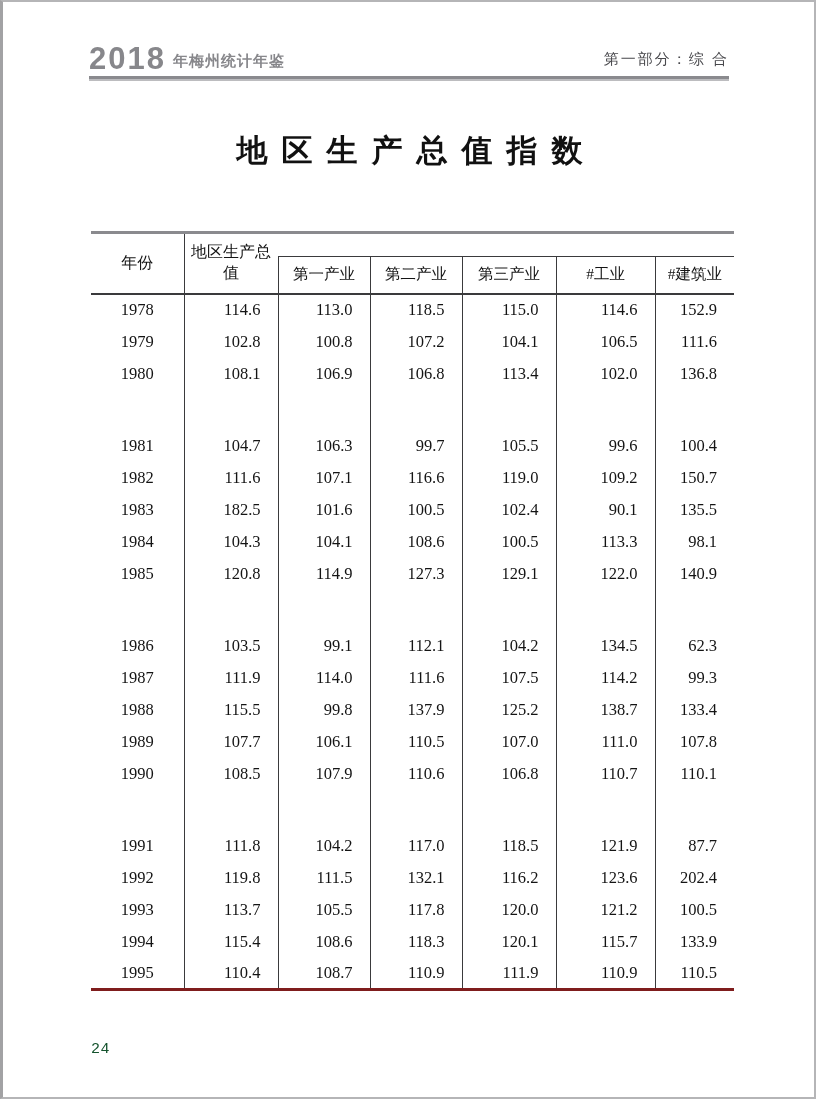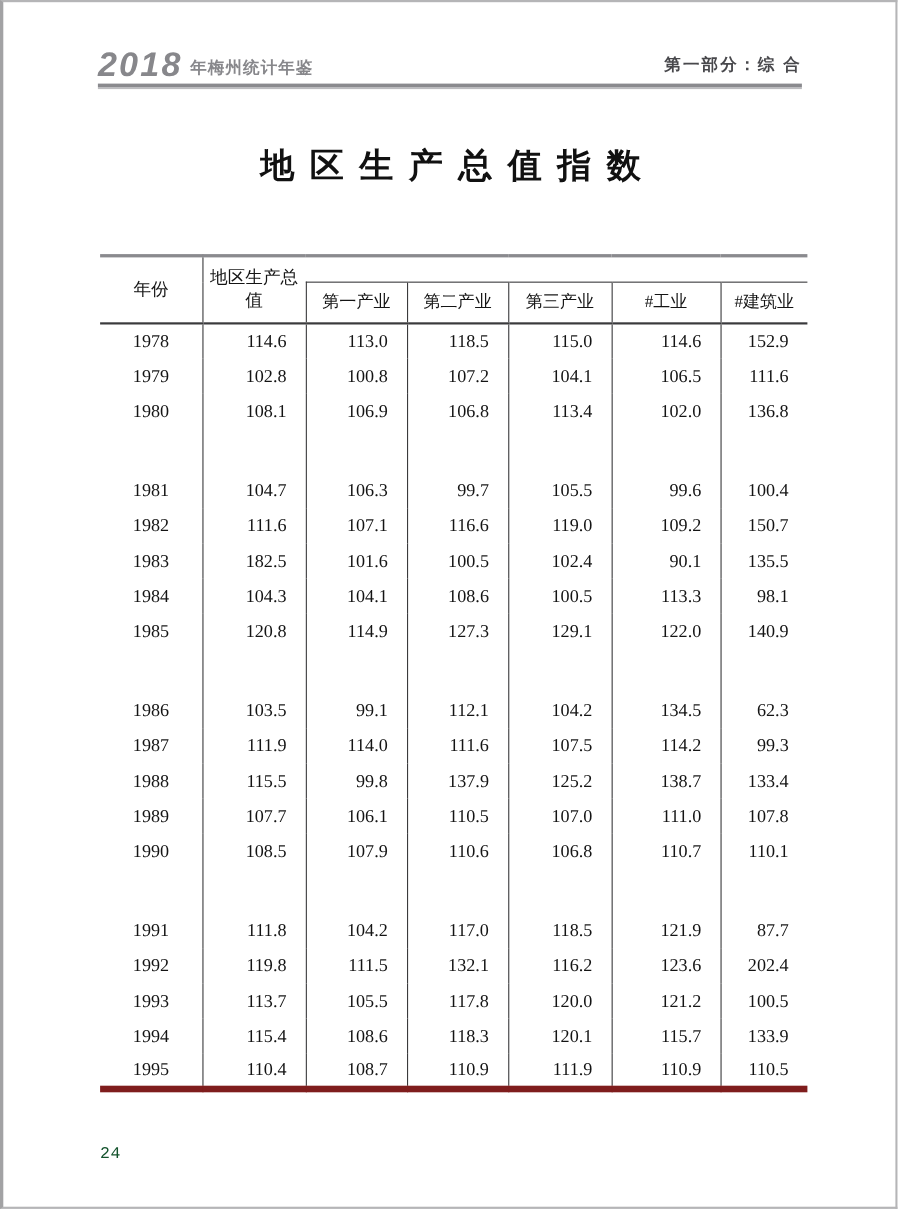--- a/index.html
+++ b/index.html
@@ -14,31 +14,31 @@
     color:#161616;
     overflow:hidden;
   }
 
   
   .running-head { position:absolute; left:86px; right:85px; top:44px; }
   .rh-row { display:flex; justify-content:space-between; align-items:flex-end; padding-bottom:4px; }
   .rh-left { display:flex; align-items:flex-end; }
   .rh-year {
     font-family:"Liberation Sans","DejaVu Sans",sans-serif;
-    font-style:italic; font-weight:700; font-size:31px; line-height:0.85;
+    font-weight:700; font-size:31px; line-height:0.85;
     letter-spacing:2px; color:#87878b;
   }
   .rh-book {
     font-family:"Liberation Sans","DejaVu Sans",sans-serif;
     font-weight:700; font-size:15px; color:#87878b;
     letter-spacing:1px; margin-left:7px; padding-bottom:1px;
   }
   .rh-section {
     font-family:"Liberation Sans","DejaVu Sans",sans-serif;
-    font-weight:700; font-size:15px; color:#48484c;
+    font-weight:400; font-size:15px; color:#48484c;
     letter-spacing:2px; padding-bottom:3px;
   }
   .rh-rule { height:5px; background:linear-gradient(to bottom,#8a8a8e 0%,#8a8a8e 58%,#bcbcbf 58%,#bcbcbf 100%); }
 
   
   .doc-title {
     position:absolute; top:128px; left:0; right:0;
     text-align:center; font-weight:700; font-size:31px;
     letter-spacing:14px; padding-left:16px; color:#111;
   }
@@ -49,21 +49,21 @@
     display:flex; justify-content:space-between;
     font-size:17px; color:#1a1a1a;
   }
 
   
   table.yb {
     position:absolute; left:88px; top:229px;
     width:643px; table-layout:fixed;
     border-collapse:collapse;
     border-top:3px solid #8a8a8e;
-    border-bottom:6px solid #7f1d1d;
+    border-bottom:3px solid #7f1d1d;
     font-size:16.5px; color:#141414;
   }
   table.yb th { font-weight:400; font-size:16px; padding:0; }
   tr.h1 { height:24px; }
   tr.h2 { height:37px; }
   th.th-year { border-right:1px solid #3a3a3c; border-bottom:2px solid #3a3a3c; }
   th.th-grp  { border-bottom:2px solid #3a3a3c; font-size:14.5px; padding:0 2px; }
   th.th-spacer { border:none; }
   tr.h2 th.th-sub {
     border-top:1.5px solid #3a3a3c;

